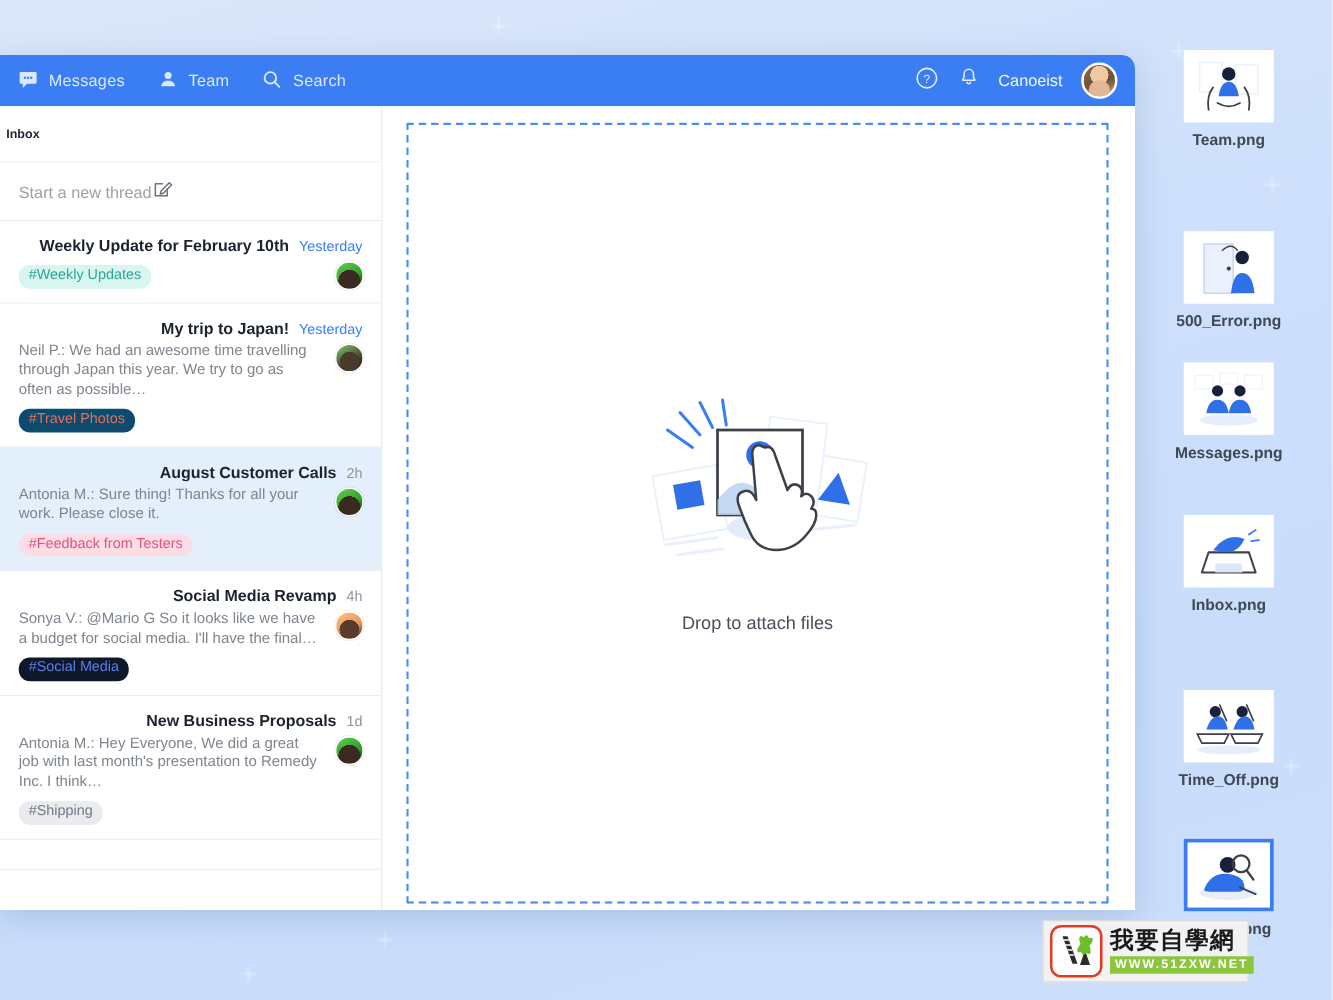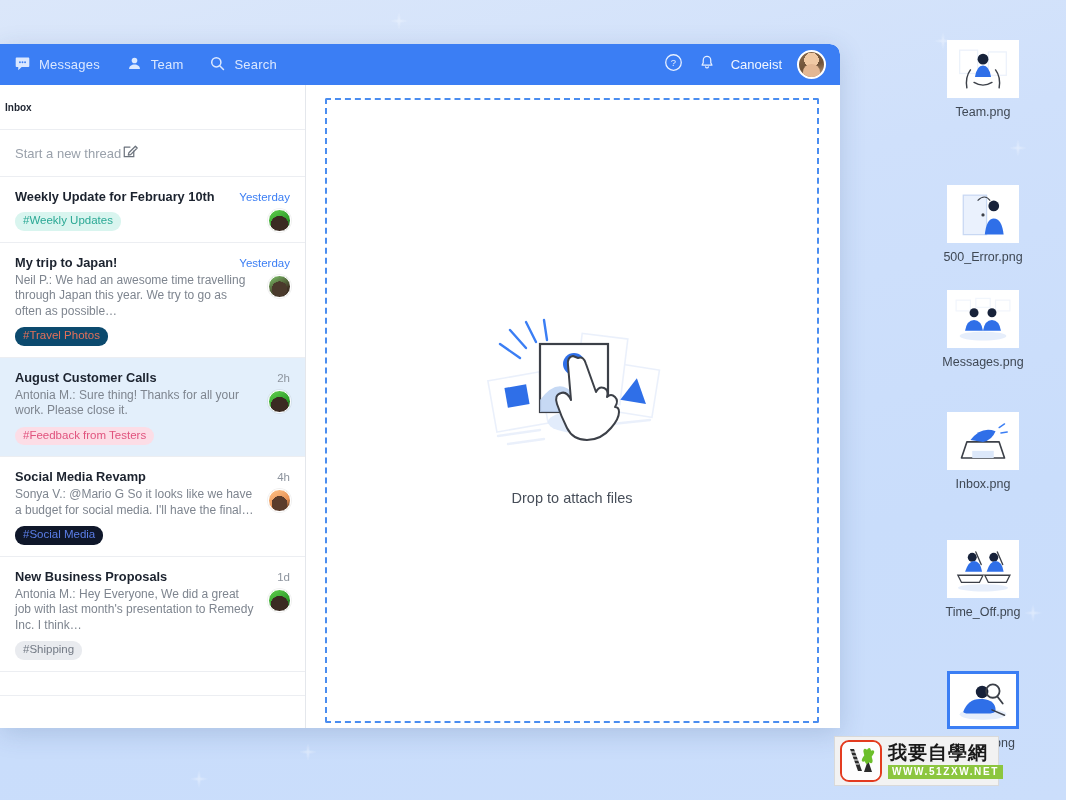--- a/index.html
+++ b/index.html
@@ -16,21 +16,21 @@
     position:absolute; width:26px; height:26px; opacity:.5;
     background:
       radial-gradient(ellipse 3px 13px at 50% 50%, #f2f7ff 0%, rgba(242,247,255,0) 70%),
       radial-gradient(ellipse 13px 3px at 50% 50%, #f2f7ff 0%, rgba(242,247,255,0) 70%);
   }
 
   
   #app-window {
     position: absolute;
     left: 0; top: 44px;
-    width: 840px; height: 684px;
+    width: 908px; height: 684px;
     background: #ffffff;
     border-top-right-radius: 10px;
     box-shadow: 0 6px 26px rgba(40,70,120,.18);
     overflow: hidden;
     display: flex; flex-direction: column;
   }
 
   
   #topbar {
     height: 41px; flex: 0 0 41px;
@@ -88,21 +88,21 @@
   .thread {
     padding: 12px 15px 11px 15px;
     border-bottom: 1px solid #eceef2;
     position: relative;
     background:#fff;
   }
   .thread.selected { background:#e3effb; }
   .thread-top { display:flex; align-items:baseline; }
   .thread-title {
     font-size: 12.8px; font-weight:700; color:#1b222e; flex:1;
-    white-space:nowrap; overflow:hidden; text-overflow:ellipsis; padding-right:8px;
+    white-space:nowrap; overflow:hidden; text-overflow:ellipsis; padding-right:8px;text-align:right;
   }
   .thread-time { font-size: 11.5px; color:#8d949e; white-space:nowrap; }
   .thread-time.blue { color:#3b7ef4; }
   .thread-body {
     margin-top: 3px; font-size: 12px; line-height: 15.5px; color:#7e858f;
     padding-right: 36px;
   }
   .thread-av {
     position:absolute; right:14px; top:32px;
     width:21px; height:21px; border-radius:50%;
@@ -152,21 +152,21 @@
     position:absolute; width:120px; text-align:center;
   }
   .desk-icon .thumb {
     width:72px; height:58px; margin: 0 auto;
     background:#fff; overflow:hidden;
     display:flex; align-items:center; justify-content:center;
   }
   .desk-icon.selected .thumb { border:3px solid #3b7ef4; }
   .desk-icon .fname {
     display:inline-block; margin-top:7px;
-    font-size:12.5px; color:#3f4854; font-weight:400;
+    font-size:12.5px; color:#3f4854; font-weight:700;
   }
 
   
   #watermark {
     position:absolute; left:834px; top:736px;
     width:165px; height:50px; background:#f2f2f2;
     border:1px solid #d9d9d9;
     display:flex; align-items:center; padding:3px 5px; gap:6px;
   }
   #wm-logo {
@@ -376,21 +376,21 @@
           <rect width="72" height="58" fill="#fff"></rect>
           <path d="M18 30 h36 l6 18 h-48z" fill="#fff" stroke="#3c4048" stroke-width="1.8" stroke-linejoin="round"></path>
           <path d="M24 40 h24 v8 h-24z" fill="#dce8fa"></path>
           <path d="M22 28 q12 -16 28 -10 q-4 10 -14 12z" fill="#2f6fe8"></path>
           <g stroke="#3b7ef4" stroke-width="1.6" stroke-linecap="round">
             <line x1="54" y1="14" x2="60" y2="10"></line>
             <line x1="56" y1="20" x2="63" y2="19"></line>
           </g>
         </svg>
       </div><span class="fname">Inbox.png</span></div>
-    <div class="desk-icon" style="left: 923px; top: 540px;"><div class="thumb">
+    <div class="desk-icon" style="left: 923px; top: 552px;"><div class="thumb">
         <svg width="66" height="52" viewBox="0 0 72 58">
           <rect width="72" height="58" fill="#fff"></rect>
           <circle cx="24" cy="16" r="5" fill="#17223a"></circle>
           <circle cx="48" cy="16" r="5" fill="#17223a"></circle>
           <path d="M16 32 q4 -12 10 -12 q7 0 9 12z" fill="#2f6fe8"></path>
           <path d="M40 32 q4 -12 10 -12 q7 0 9 12z" fill="#2f6fe8"></path>
           <path d="M8 36 h28 l-4 8 h-20z" fill="#fff" stroke="#3c4048" stroke-width="1.5"></path>
           <path d="M38 36 h28 l-4 8 h-20z" fill="#fff" stroke="#3c4048" stroke-width="1.5"></path>
           <g stroke="#3c4048" stroke-width="1.5" stroke-linecap="round">
             <line x1="28" y1="10" x2="34" y2="24"></line>

